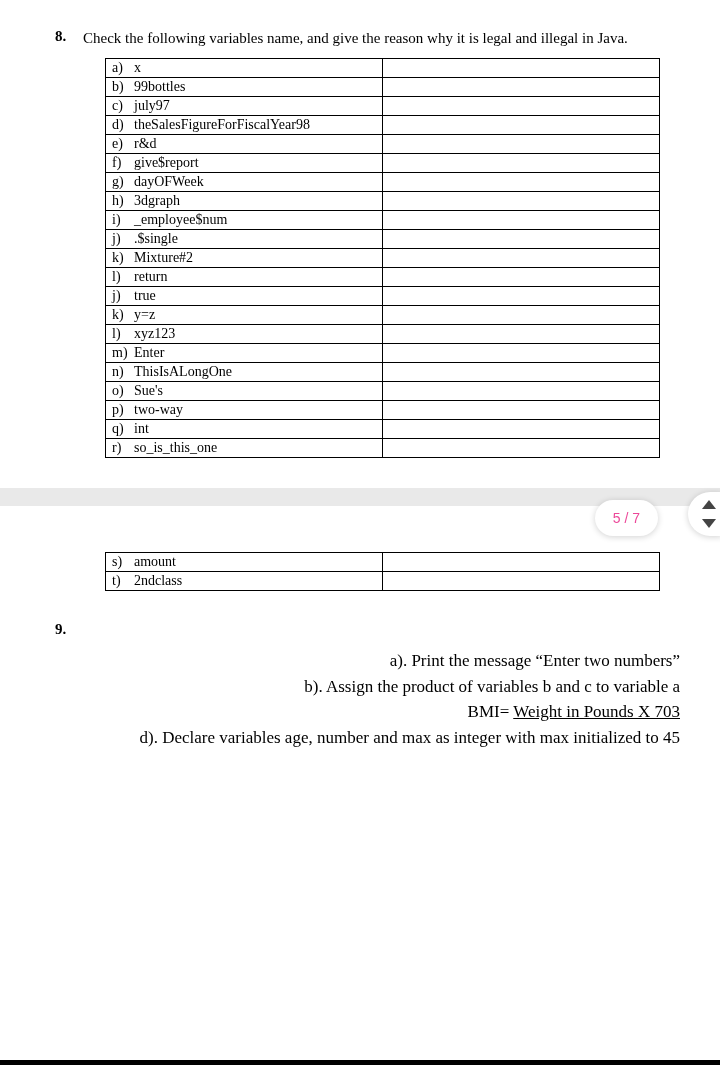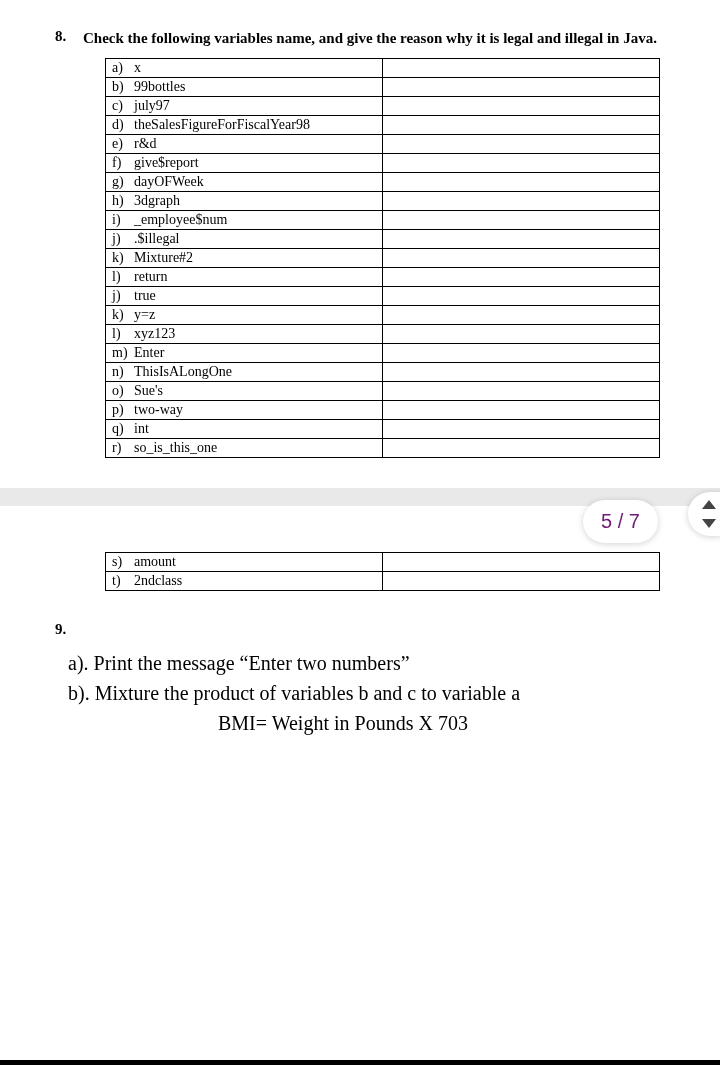--- a/index.html
+++ b/index.html
@@ -31,21 +31,21 @@
     align-items: flex-start;
     margin-bottom: 10px;
   }
   .q-num {
     width: 28px;
     font-weight: bold;
     font-size: 15px;
     flex-shrink: 0;
   }
   .q-text {
-    font-weight: bold;
+    font-weight: normal;
     font-size: 15px;
     line-height: 1.35;
   }
   .tbl {
     border-collapse: collapse;
     width: 555px;
     margin-left: 50px;
     margin-top: 6px;
     font-size: 14px;
   }
@@ -69,22 +69,22 @@
     flex-shrink: 0;
   }
   .page-indicator {
     position: absolute;
     right: 62px;
     top: 500px;
     background: #fff;
     border-radius: 22px;
     padding: 10px 18px;
     font-family: Arial, sans-serif;
-    font-size: 20px;
-    color: #701a75;
+    font-size: 14px;
+    color: #ec4899;
     box-shadow: 0 1px 6px rgba(0,0,0,0.18);
   }
   .arrow-ctrl {
     position: absolute;
     right: -2px;
     top: 492px;
     width: 34px;
     background: #fff;
     border-radius: 30px 0 0 30px;
     box-shadow: 0 1px 6px rgba(0,0,0,0.18);
@@ -95,32 +95,33 @@
     gap: 10px;
   }
   .arrow-up, .arrow-down {
     width: 0; height: 0;
     border-left: 7px solid transparent;
     border-right: 7px solid transparent;
   }
   .arrow-up { border-bottom: 9px solid #444; }
   .arrow-down { border-top: 9px solid #444; }
   .sub-list {
-    margin-left: 13px;
-    font-size: 20px;
+    margin-left: 28px;
+    font-size: 17px;
     line-height: 1.5;
     margin-top: 10px;
+    text-align: right;
   }
   .bmi-line1 {
     margin-left: 150px;
   }
   .bmi-line2 {
     margin-left: 190px;
   }
-  .underline { }
+  .underline { text-decoration: underline; }
   .footer-bar {
     position: absolute;
     bottom: 0;
     left: 0;
     right: 0;
     height: 5px;
     background: #000;
   }
 </style>
 </head>
@@ -212,21 +213,21 @@
               <span class="letter">i)</span>
               <span>_employee$num</span>
             </div>
           </td>
           <td class="right"></td>
         </tr>
         <tr>
           <td class="left">
             <div class="cell-inner">
               <span class="letter">j)</span>
-              <span>.$illegal</span>
+              <span>.$single</span>
             </div>
           </td>
           <td class="right"></td>
         </tr>
         <tr>
           <td class="left">
             <div class="cell-inner">
               <span class="letter">k)</span>
               <span>Mixture#2</span>
             </div>
@@ -362,20 +363,21 @@
         </tr>
       </tbody>
   </table>
 
   <div class="q-row">
     <div class="q-num">9.</div>
   </div>
 
   <div class="sub-list">
     <div>a). Print the message “Enter two numbers”</div>
-    <div>b). Mixture the product of variables b and c to variable a</div>
+    <div>b). Assign the product of variables b and c to variable a</div>
     <div class="bmi-line1">
       <span>BMI=  </span><span class="underline">Weight in Pounds X  703</span>
     </div>
+    <div>d). Declare variables age, number and max as integer with max initialized to 45</div>
   </div>
 </div>
 
 <div class="footer-bar"></div>
 
 </body></html>

